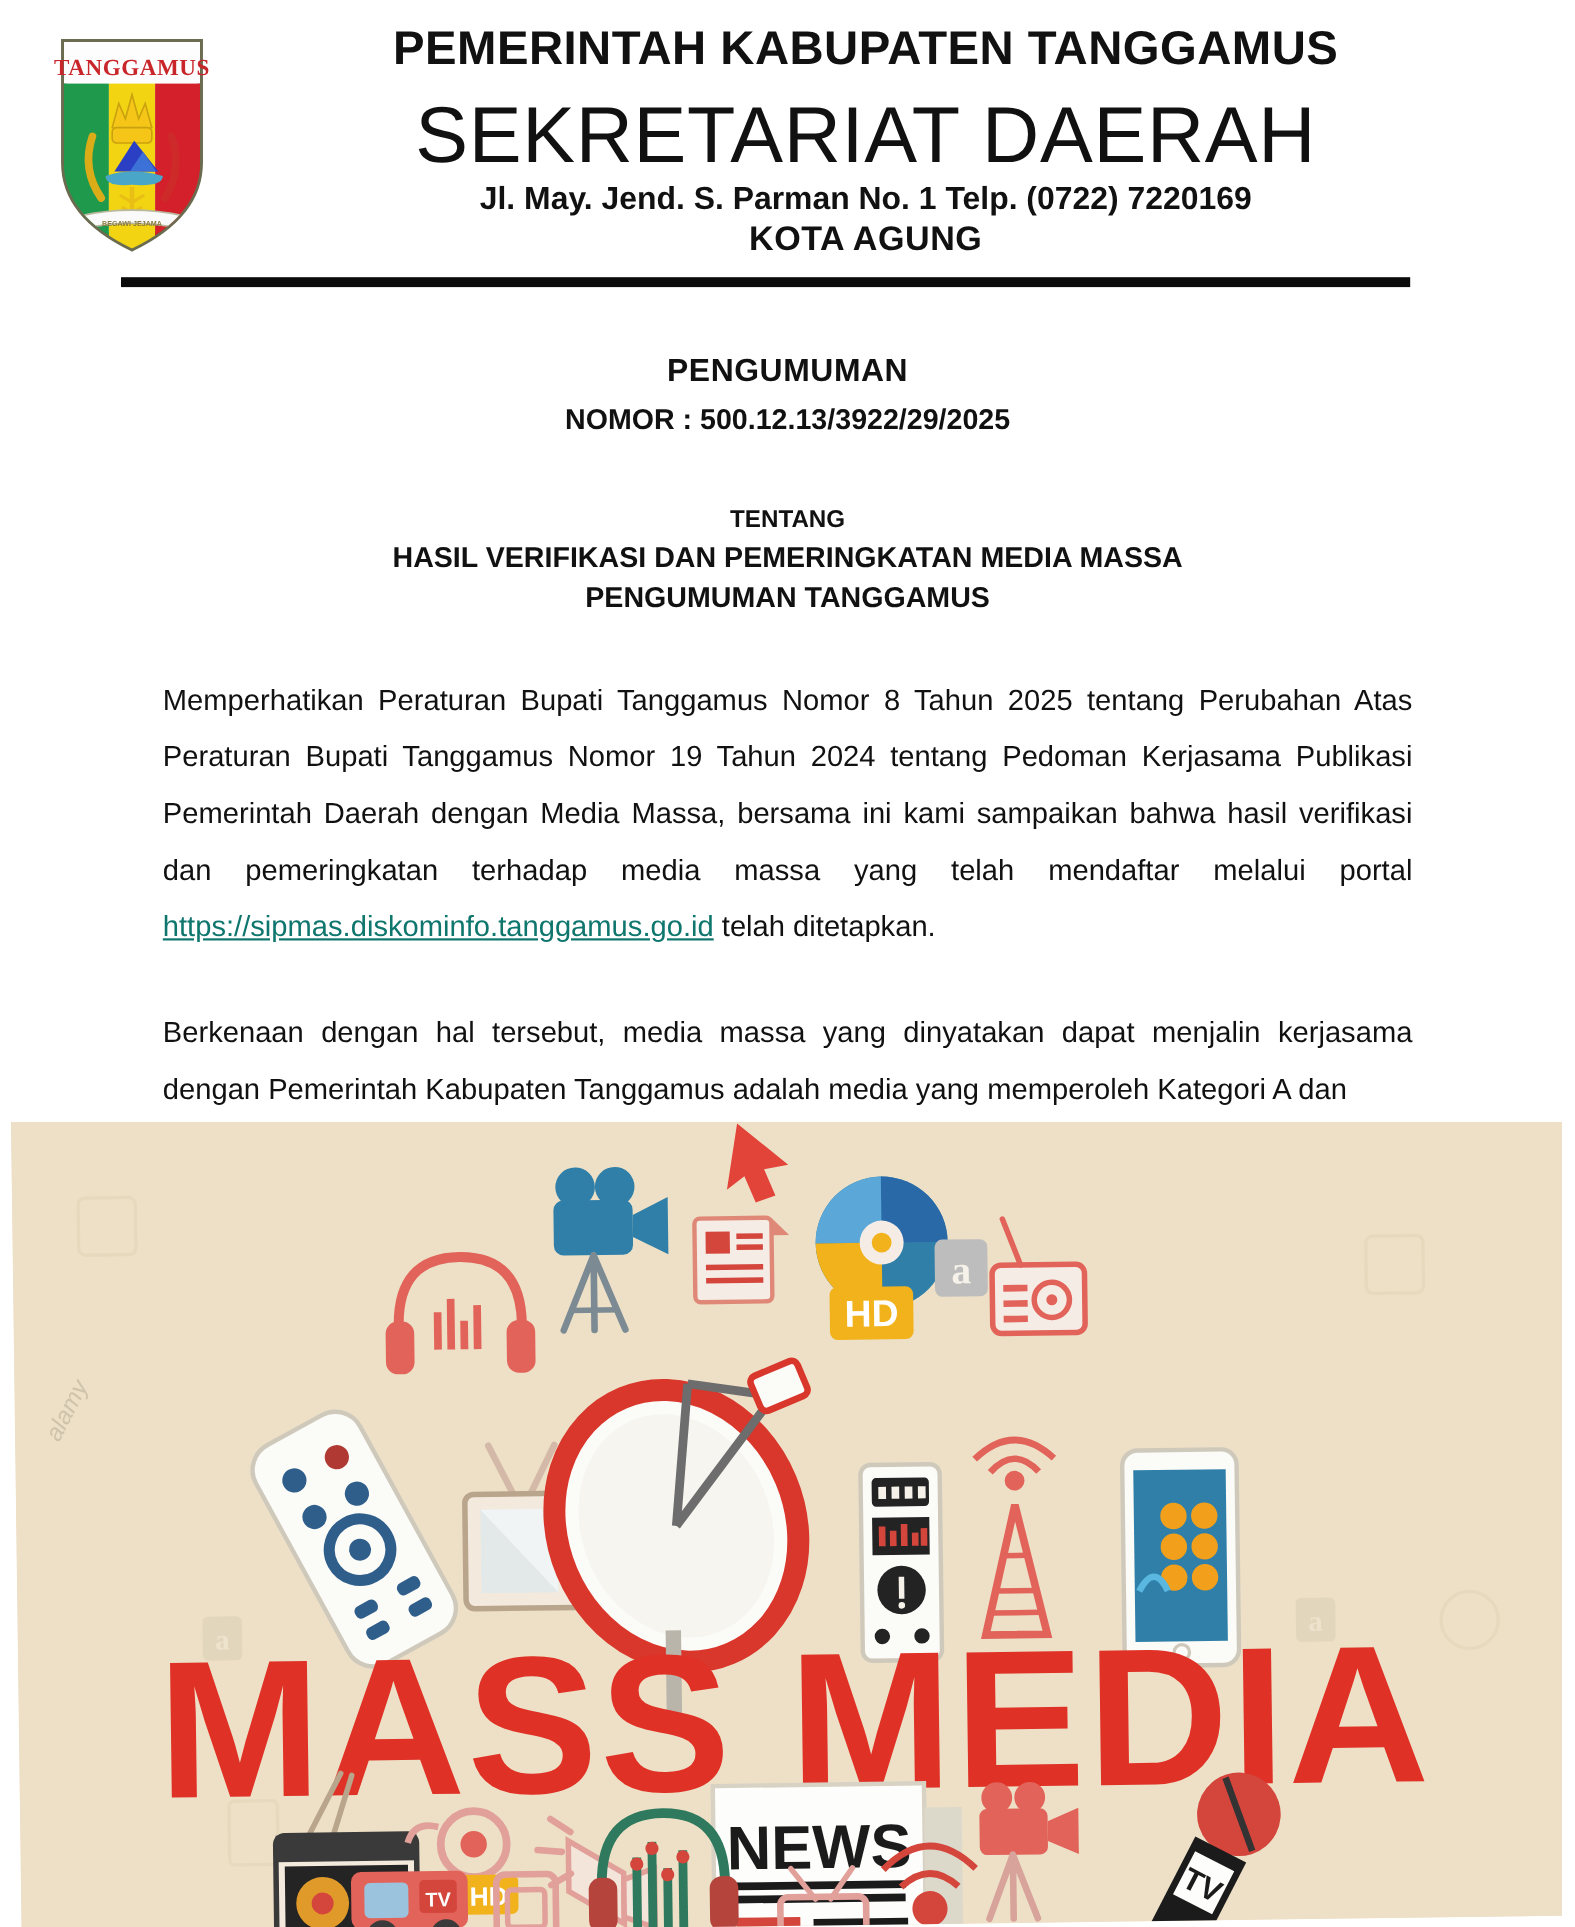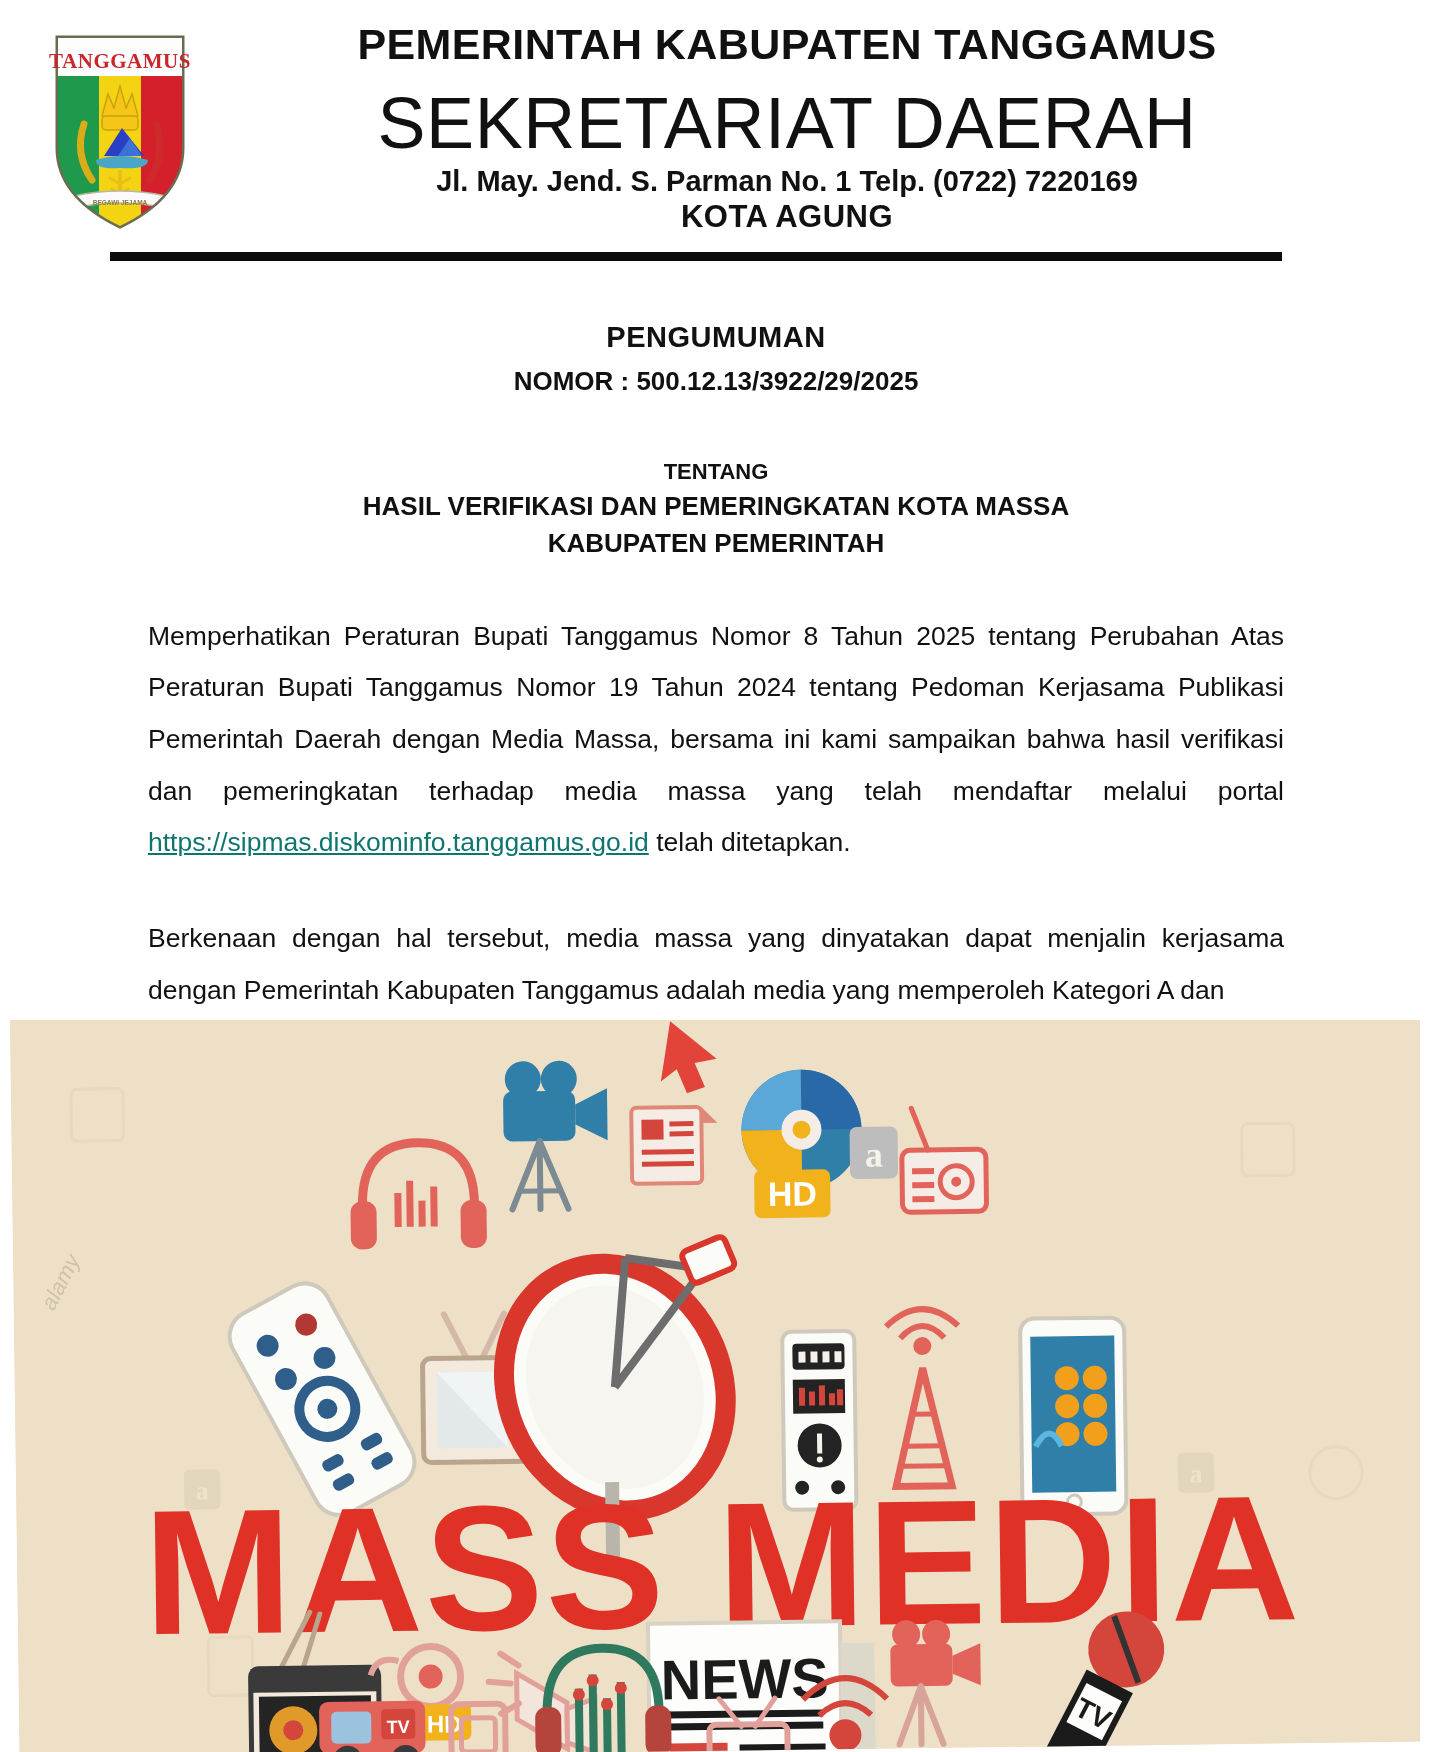--- a/index.html
+++ b/index.html
@@ -207,22 +207,22 @@
 </div>
 
 <div class="rule"></div>
 
 <div class="doc-body">
 
   <div class="title-block">
     <div class="t-pengumuman">PENGUMUMAN</div>
     <div class="t-nomor">NOMOR : 500.12.13/3922/29/2025</div>
     <div class="t-tentang">TENTANG</div>
-    <div class="t-sub1">HASIL VERIFIKASI DAN PEMERINGKATAN KOTA MASSA</div>
-    <div class="t-sub2">KABUPATEN PEMERINTAH</div>
+    <div class="t-sub1">HASIL VERIFIKASI DAN PEMERINGKATAN MEDIA MASSA</div>
+    <div class="t-sub2">PENGUMUMAN TANGGAMUS</div>
   </div>
 
   <p class="para"><span>Memperhatikan Peraturan Bupati Tanggamus Nomor 8 Tahun 2025 tentang Perubahan Atas Peraturan Bupati Tanggamus Nomor 19 Tahun 2024 tentang Pedoman Kerjasama Publikasi Pemerintah Daerah dengan Media Massa, bersama ini kami sampaikan bahwa hasil verifikasi dan pemeringkatan terhadap media massa yang telah mendaftar melalui portal </span><a class="link" href="#">https://sipmas.diskominfo.tanggamus.go.id</a><span> telah ditetapkan.</span></p>
 
   <p class="para second">Berkenaan dengan hal tersebut, media massa yang dinyatakan dapat menjalin kerjasama dengan Pemerintah Kabupaten Tanggamus adalah media yang memperoleh Kategori A dan</p>
 </div>
 
 <div class="illus-wrap">
   <div class="illus">
     <svg viewBox="0 0 1410 740" width="1410" height="740">

